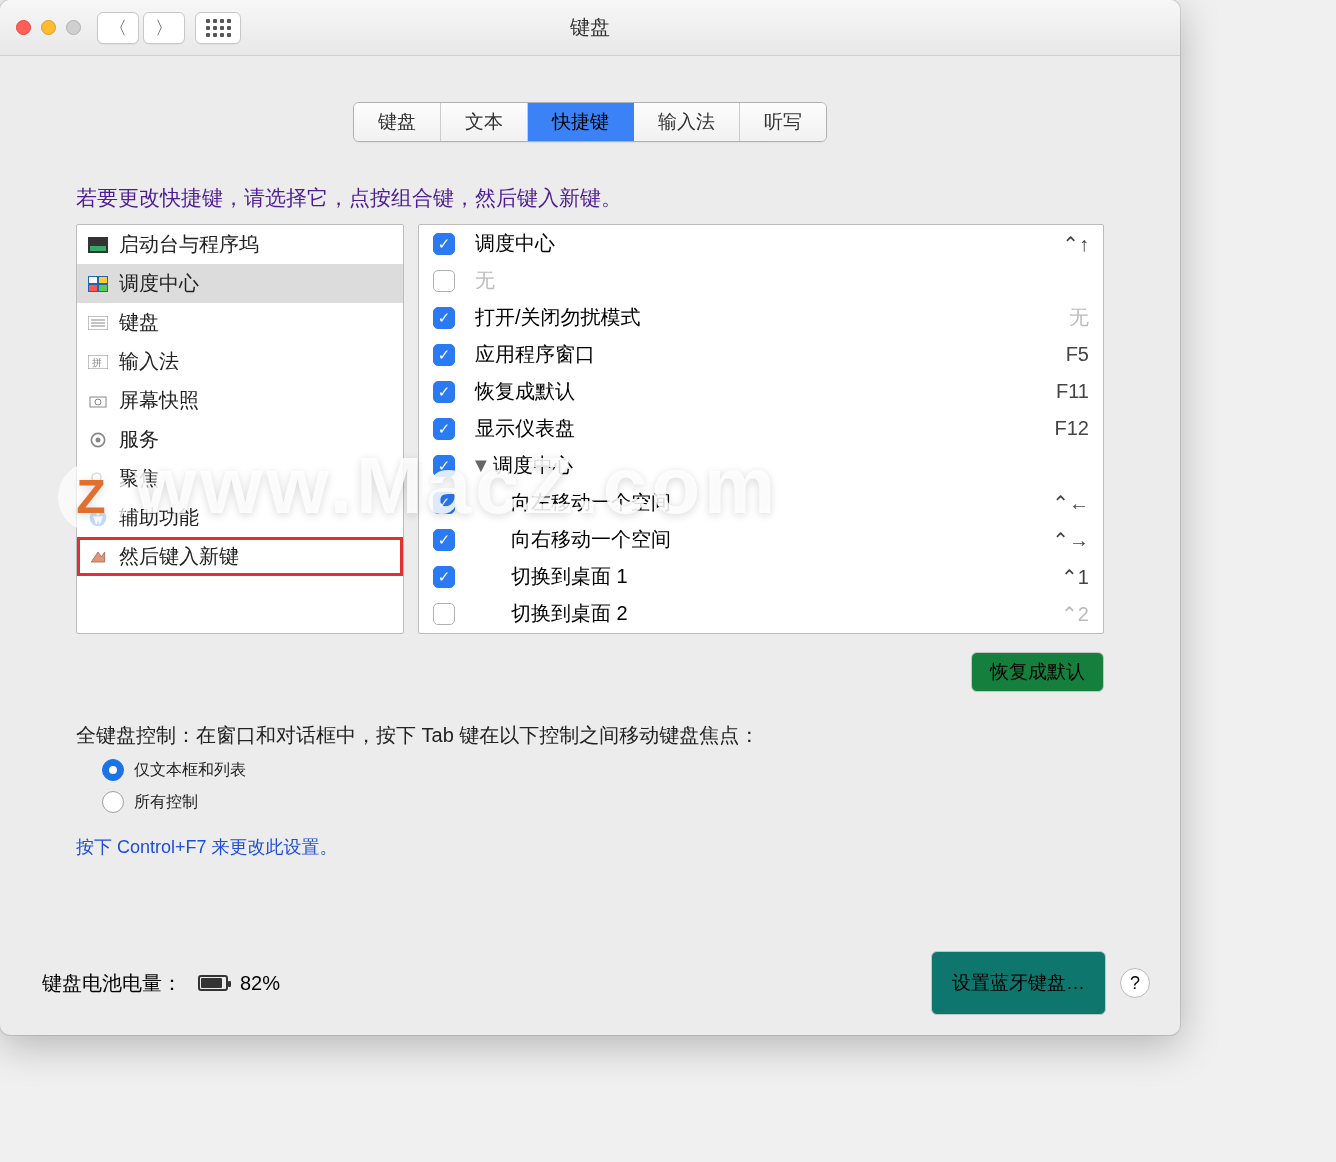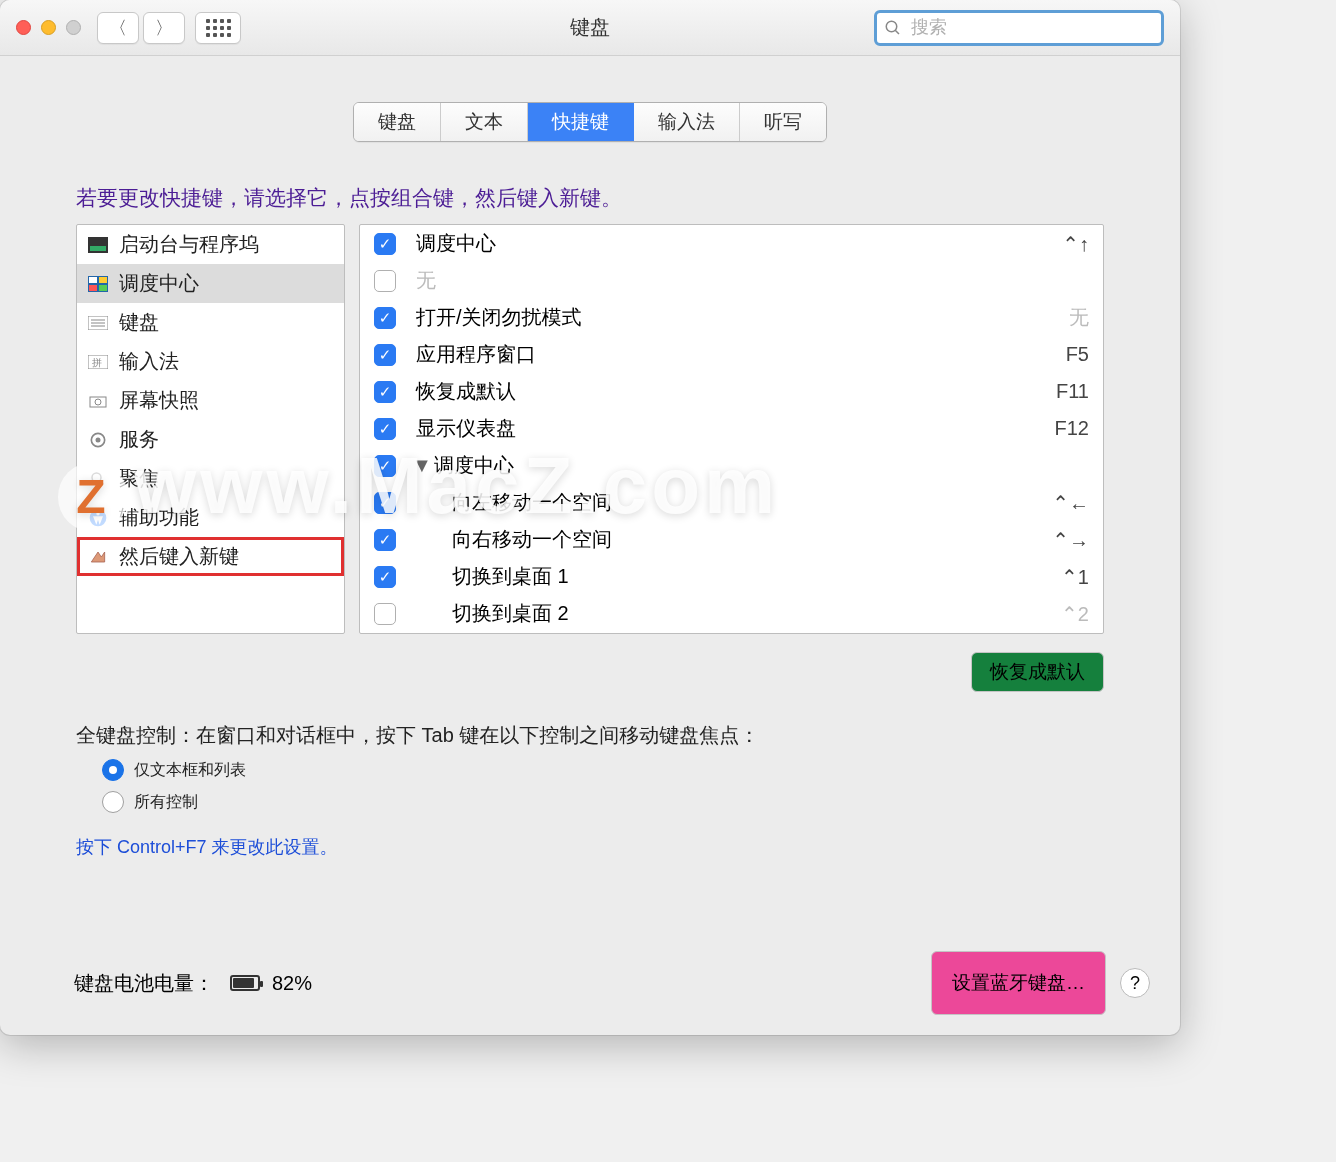--- a/index.html
+++ b/index.html
@@ -75,29 +75,29 @@
   box-shadow: 0 1px 1px rgba(0,0,0,0.05);
 }
 .tab {
   padding: 6px 24px;
   font-size: 19px;
   color: #333;
   border-right: 1px solid #ccc;
   background: linear-gradient(#fdfdfd,#f1f1f1);
 }
 .tab:last-child { border-right: none; }
-.tab.active { background: #3b82f6; color: #ffffff; border-right: 1px solid #3b82f6;}
+.tab.active { background: #3b82f6; color: #000000; border-right: 1px solid #3b82f6;}
 .instruction { font-size: 21px; color: #4c1d95; margin: 42px 0 12px 76px; }
 .panes { display: flex; gap: 14px; padding: 0 76px; }
 .pane {
   background: #fff;
   border: 1px solid #bdbdbd;
   border-radius: 2px;
 }
-.sidebar { width: 269px; height: 410px; overflow: hidden; }
+.sidebar { width: 328px; height: 410px; overflow: hidden; }
 .side-item {
   display: flex; align-items: center; gap: 10px;
   padding: 6px 10px;
   font-size: 20px;
   color: #222;
 }
 .side-item.selected { background: #dcdcdc; }
 .side-item.highlighted { outline: 3px solid #e03030; outline-offset: -3px; }
 .side-icon {
   width: 22px; height: 22px;
@@ -136,29 +136,28 @@
   border: 1px solid #a0a0a0; background: #fff;
   display: flex; align-items: center; justify-content: center;
 }
 .radio.on { background: #1a73e8; border-color: #1a73e8; }
 .radio.on::after { content: ""; width: 8px; height: 8px; background: #fff; border-radius: 50%; }
 .hint { font-size: 18px; color: #1d4ed8; margin-top: 22px; }
 .footer {
   position: absolute; bottom: 20px; left: 0; right: 0;
   display: flex; align-items: center; padding: 0 30px 0 42px;
   font-size: 20px;
-  margin-left: 32px;
 }
 .battery-icon {
   width: 30px; height: 16px; border: 2px solid #333; border-radius: 3px;
   position: relative; display: inline-block; margin: 0 12px 0 16px;
 }
 .battery-icon::after { content:""; position:absolute; right:-5px; top:4px; width:3px; height:6px; background:#333; border-radius:1px;}
 .battery-icon i { position:absolute; left:1px; top:1px; bottom:1px; width: 80%; background:#333; border-radius:1px;}
-.bt-btn { margin-left: auto; background:#ec4899; border:1px solid #c4c4c4; border-radius:6px; padding:18px 20px; font-size:19px; margin-right: 14px;}
+.bt-btn { margin-left: auto; background:#0f766e; border:1px solid #c4c4c4; border-radius:6px; padding:18px 20px; font-size:19px; margin-right: 14px;}
 .help-btn { width:30px; height:30px; border-radius:50%; border:1px solid #bbb; background:#fff; font-size:18px; display:flex;align-items:center;justify-content:center;}
 .watermark {
   position: absolute; top: 440px; left: 58px;
   font-size: 80px; font-weight: 700; color: rgba(255,255,255,0.85);
   text-shadow: 0 2px 8px rgba(0,0,0,0.15);
   letter-spacing: 4px; pointer-events: none;
 }
 .watermark .z {
   display:inline-flex; width:70px;height:70px;border-radius:50%;
   background: rgba(255,255,255,0.7); color:#e07030; align-items:center;justify-content:center;
@@ -194,29 +193,20 @@
           <i></i>
           <i></i>
           <i></i>
           <i></i>
           <i></i>
           <i></i>
           <i></i>
         </span>
     </div>
     <div class="title">键盘</div>
-    <div class="search-wrap">
-      <span class="search-icon">
-        <svg width="18" height="18" viewBox="0 0 24 24" fill="none" stroke="#888" stroke-width="2">
-            <circle cx="10" cy="10" r="7"></circle>
-            <line x1="20" y1="20" x2="15" y2="15"></line>
-          </svg>
-      </span>
-      <input class="search" placeholder="搜索" style="">
-    </div>
   </div>
 
   <div class="tabbar">
     <div class="tabs" id="tabs">
         <div class="tab">键盘</div>
         <div class="tab">文本</div>
         <div class="tab active">快捷键</div>
         <div class="tab">输入法</div>
         <div class="tab">听写</div>
       </div>

